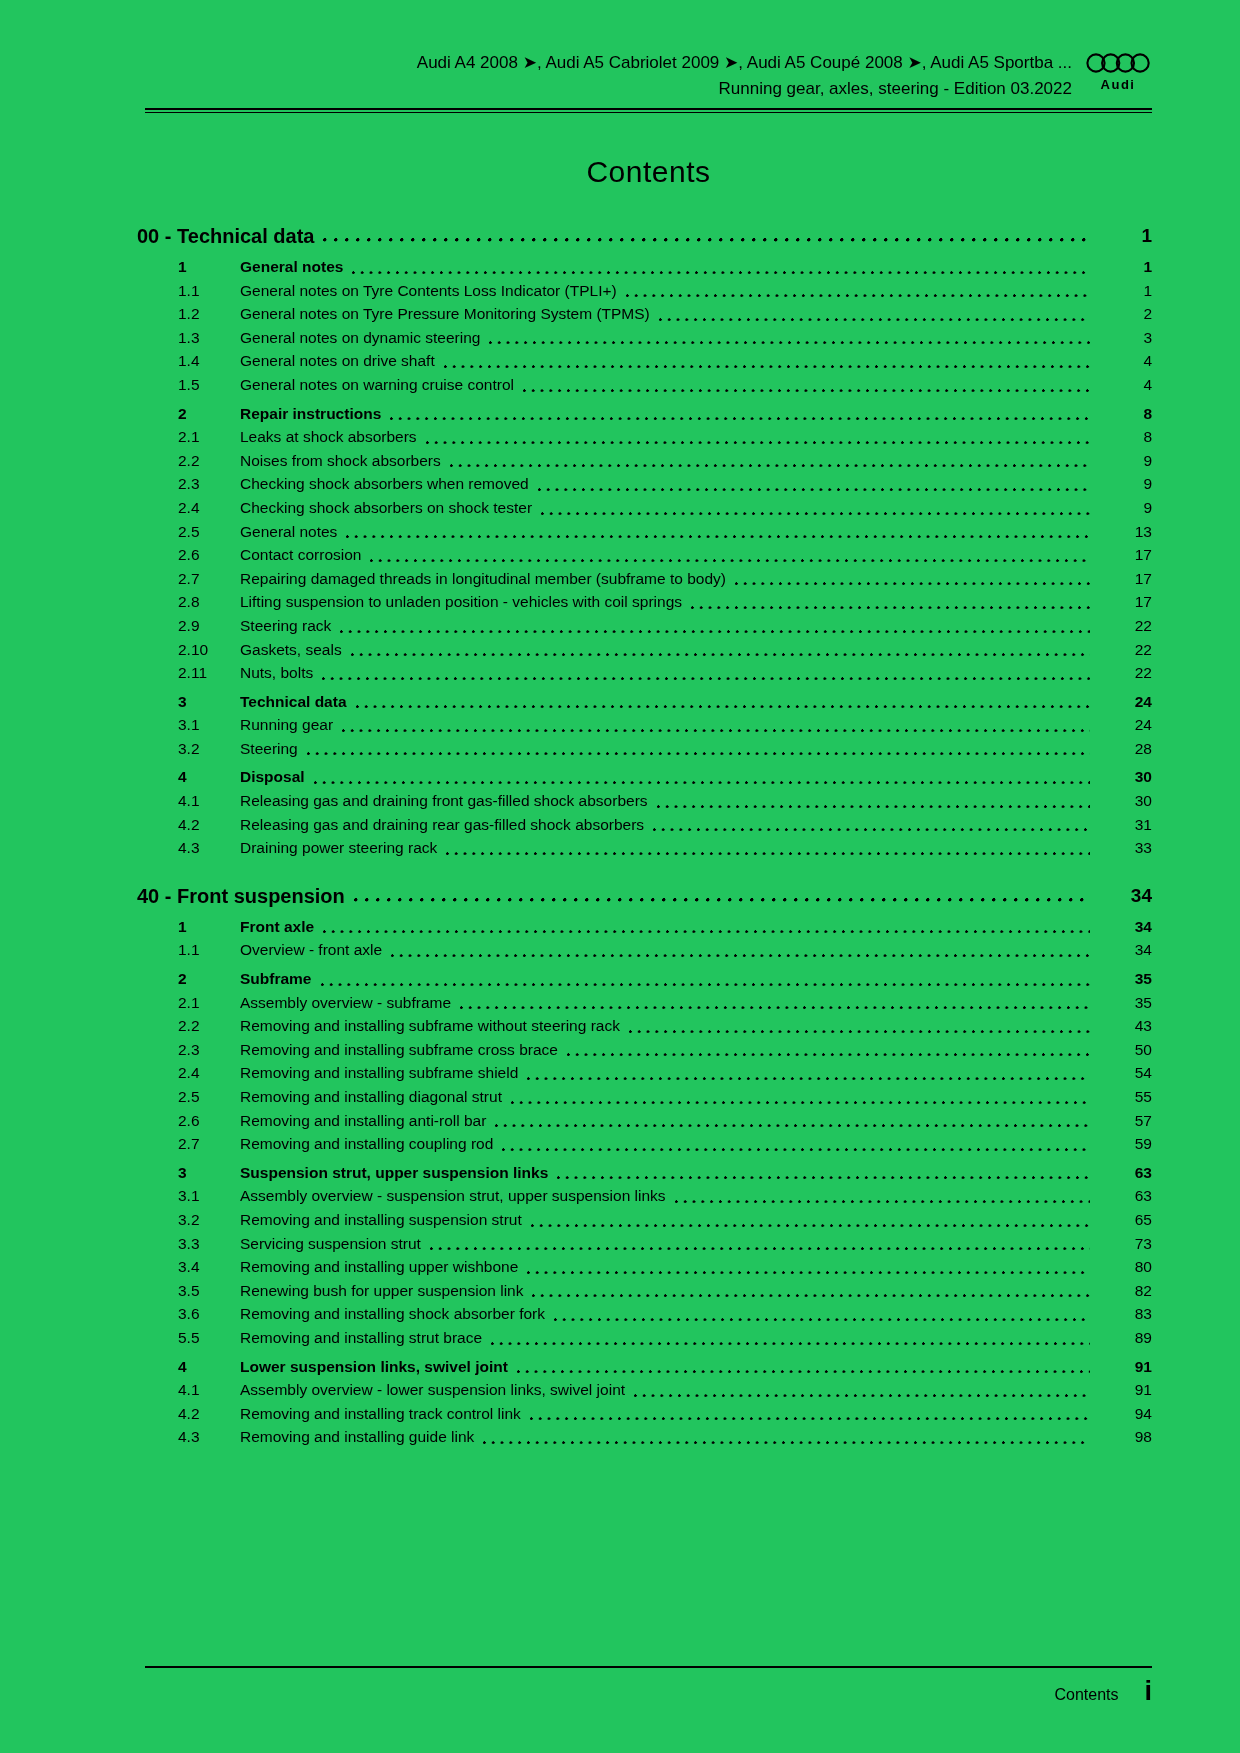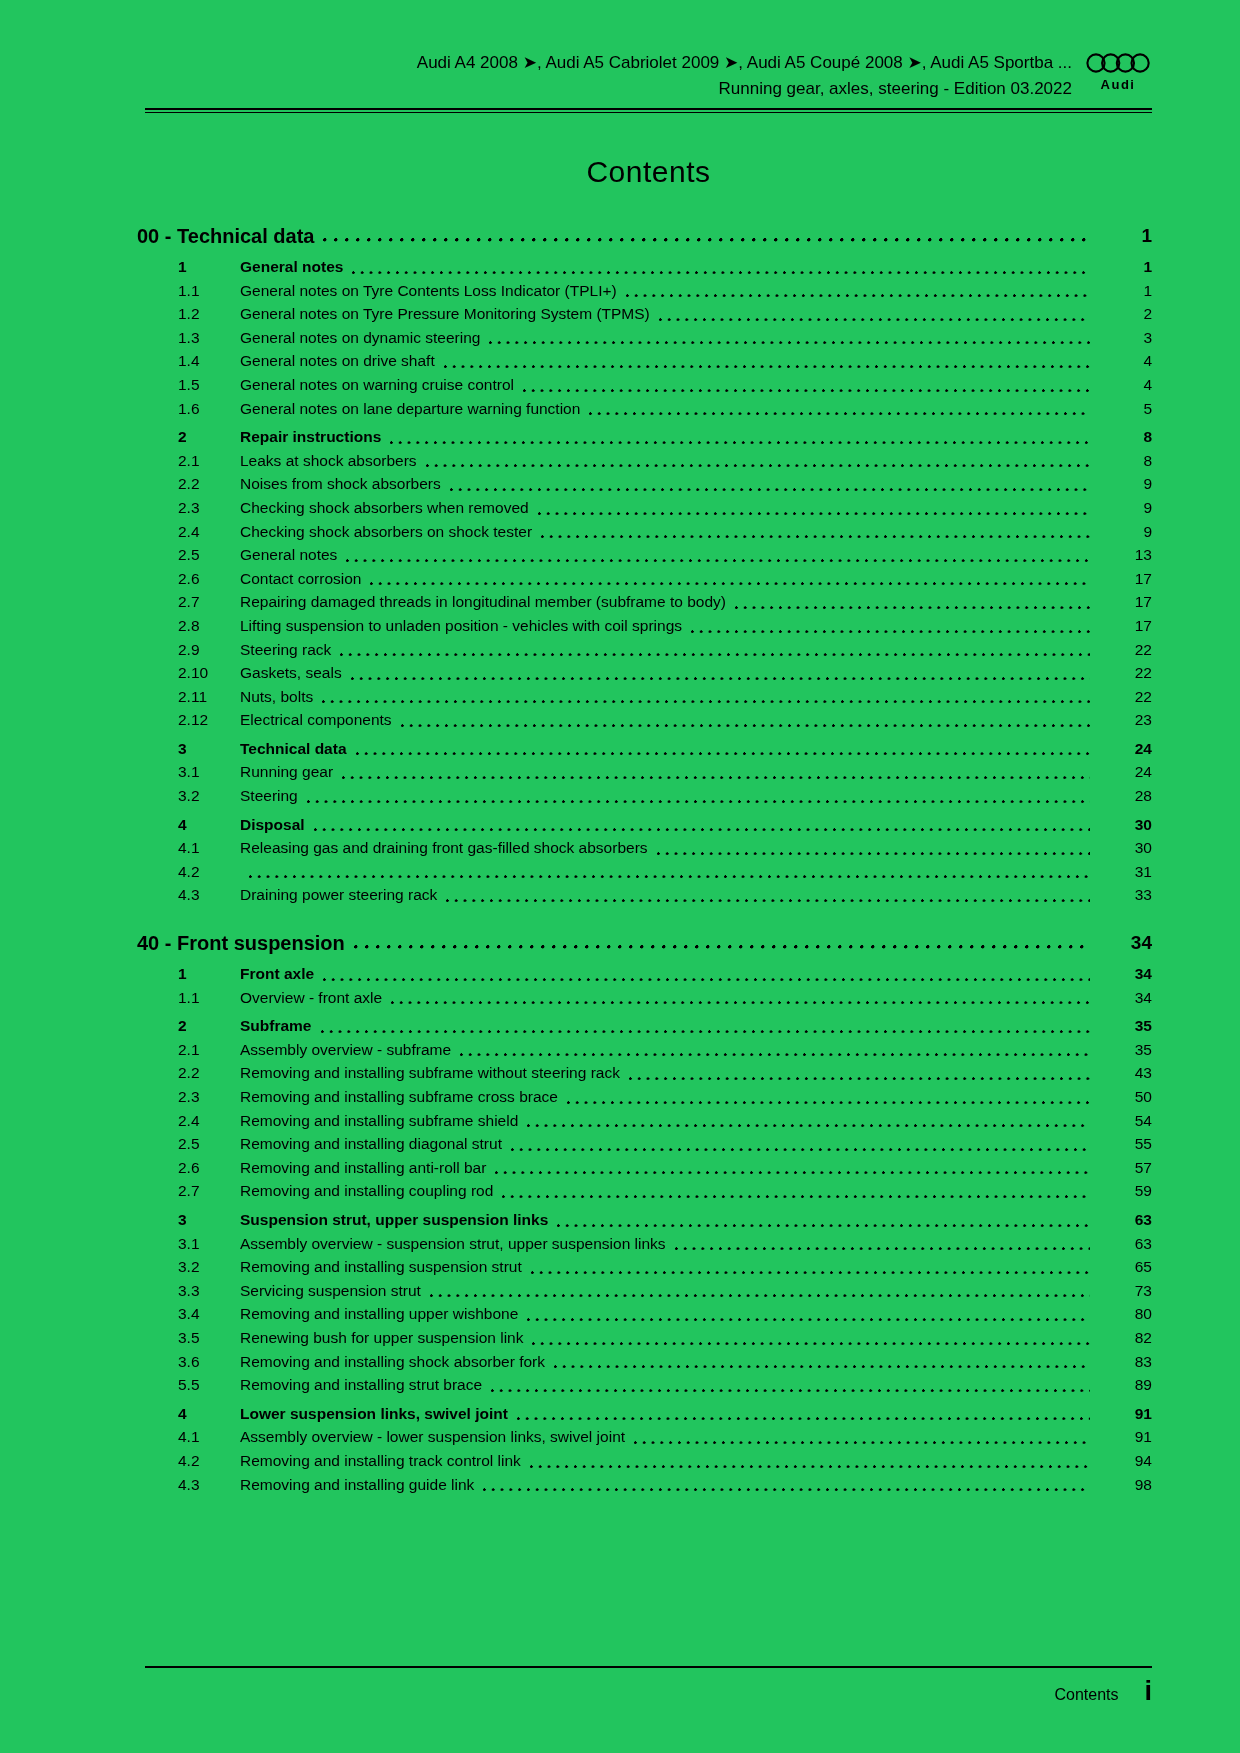--- a/index.html
+++ b/index.html
@@ -122,26 +122,20 @@
             <span class="title">General notes on drive shaft</span>
             <span class="leader"></span>
             <span class="pagecol">4</span>
           </div>
           <div class="row entry-row">
             <span class="num">1.5</span>
             <span class="title">General notes on warning cruise control</span>
             <span class="leader"></span>
             <span class="pagecol">4</span>
           </div>
-          <div class="row entry-row">
-            <span class="num">1.6</span>
-            <span class="title">General notes on lane departure warning function</span>
-            <span class="leader"></span>
-            <span class="pagecol">5</span>
-          </div>
           <div class="row entry-row section">
             <span class="num">2</span>
             <span class="title">Repair instructions</span>
             <span class="leader"></span>
             <span class="pagecol">8</span>
           </div>
           <div class="row entry-row">
             <span class="num">2.1</span>
             <span class="title">Leaks at shock absorbers</span>
             <span class="leader"></span>
@@ -200,26 +194,20 @@
             <span class="title">Gaskets, seals</span>
             <span class="leader"></span>
             <span class="pagecol">22</span>
           </div>
           <div class="row entry-row">
             <span class="num">2.11</span>
             <span class="title">Nuts, bolts</span>
             <span class="leader"></span>
             <span class="pagecol">22</span>
           </div>
-          <div class="row entry-row">
-            <span class="num">2.12</span>
-            <span class="title">Electrical components</span>
-            <span class="leader"></span>
-            <span class="pagecol">23</span>
-          </div>
           <div class="row entry-row section">
             <span class="num">3</span>
             <span class="title">Technical data</span>
             <span class="leader"></span>
             <span class="pagecol">24</span>
           </div>
           <div class="row entry-row">
             <span class="num">3.1</span>
             <span class="title">Running gear</span>
             <span class="leader"></span>
@@ -238,20 +226,21 @@
             <span class="pagecol">30</span>
           </div>
           <div class="row entry-row">
             <span class="num">4.1</span>
             <span class="title">Releasing gas and draining front gas-filled shock absorbers</span>
             <span class="leader"></span>
             <span class="pagecol">30</span>
           </div>
           <div class="row entry-row">
             <span class="num">4.2</span>
+            <span class="title">Releasing gas and draining rear gas-filled shock absorbers</span>
             <span class="leader"></span>
             <span class="pagecol">31</span>
           </div>
           <div class="row entry-row">
             <span class="num">4.3</span>
             <span class="title">Draining power steering rack</span>
             <span class="leader"></span>
             <span class="pagecol">33</span>
           </div>
         </div>

